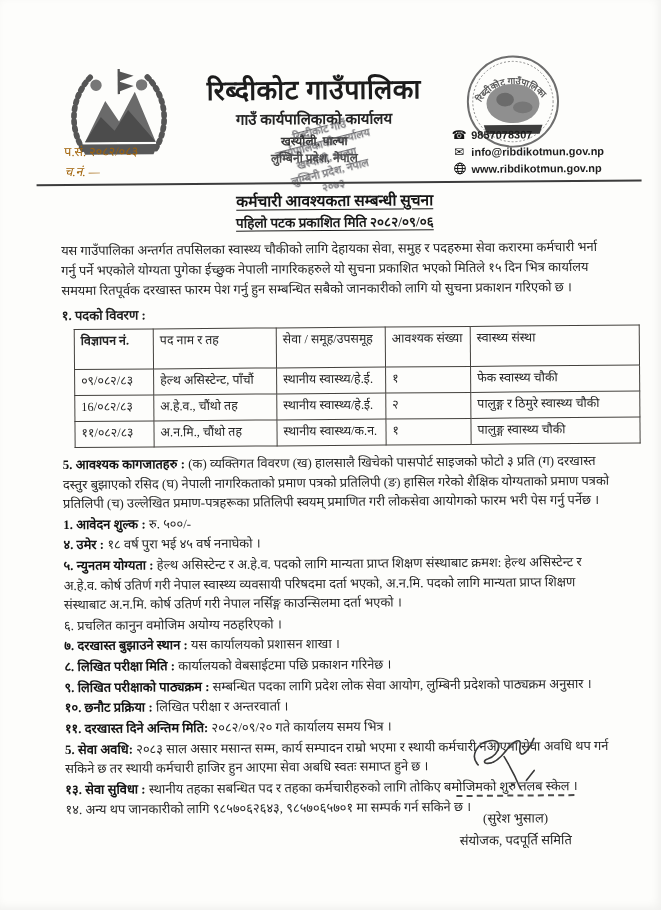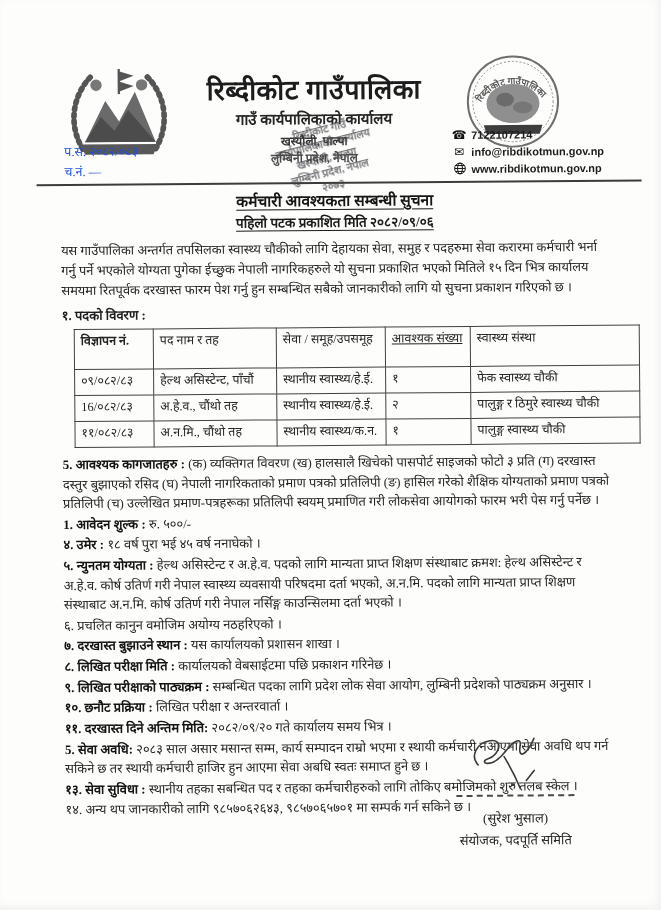--- a/index.html
+++ b/index.html
@@ -21,23 +21,23 @@
   .muni-name{font-size:27px;font-weight:bold;letter-spacing:.5px;color:#1c1c1c;}
   .office-name{font-size:15px;font-weight:bold;margin-top:1px;color:#242424;}
   .addr{font-size:12px;font-weight:bold;margin-top:4px;color:#333;}
   .addr2{font-size:12px;font-weight:bold;color:#4a4a4a;}
   .stamp{
     position:absolute;left:238px;top:122px;width:180px;text-align:center;
     transform:rotate(-14deg);color:rgba(72,72,78,.72);
     font-size:11px;line-height:1.3;font-weight:bold;filter:blur(.3px);
     pointer-events:none;
   }
-  .refno,.chno{position:absolute;left:66px;font-size:12.5px;color:#1d4ed8;}
+  .refno,.chno{position:absolute;left:66px;font-size:12.5px;color:#a16207;}
   .refno{top:141px;}
-  .chno{top:161px;}
+  .chno{top:161px;font-style:italic;}
   .contact{position:absolute;left:452px;top:127px;font-family:"Liberation Sans","DejaVu Sans",sans-serif;}
   .c-row{display:flex;align-items:center;height:17px;font-size:11px;font-weight:bold;color:#1d1d1d;}
   .c-ico{width:18px;display:inline-flex;justify-content:center;margin-right:3px;
          font-family:"DejaVu Sans",sans-serif;font-size:12px;color:#111;}
   .rule{position:absolute;left:38px;right:18px;top:182px;height:2px;background:#3c3c3c;}
 
   
   .docbody{position:absolute;left:62px;top:189px;width:548px;}
   .title{
     text-align:center;font-weight:bold;font-size:15.5px;color:#161616;
@@ -50,21 +50,21 @@
   .intro{margin:8px 0 0 0;font-size:12.9px;line-height:1.55;color:#262626;}
   .sec{font-weight:bold;font-size:13px;margin-top:5px;color:#1d1d1d;}
 
   table{border-collapse:collapse;margin:5px 0 0 12px;table-layout:fixed;width:500px;}
   th,td{
     border:1.4px solid #44423e;font-size:12.4px;padding:2px 6px 3px 6px;
     text-align:left;vertical-align:top;font-weight:normal;color:#252525;
   }
   thead th{height:34px;}
   tbody td{height:20px;}
-  .cw0{width:66px;font-weight:bold;}.cw1{width:110px;}.cw2{width:96px;}.cw3{width:72px;text-decoration:underline;}.cw4{width:156px;}
+  .cw0{width:66px;font-weight:bold;}.cw1{width:110px;}.cw2{width:96px;}.cw3{width:72px;}.cw4{width:156px;}
 
   .items{margin-top:8px;}
   .items p{margin:1px 0;font-size:12.9px;line-height:1.52;color:#262626;}
   .items b{color:#141414;}
 
   
   .sign{position:absolute;left:428px;top:728px;width:168px;text-align:center;}
   .sig-svg{display:block;margin:0 auto;}
   .dash{width:118px;margin:0 auto;border-bottom:2px dashed #4a4a4a;}
   .sig-name{font-size:13px;margin-top:12px;color:#242424;}
@@ -118,21 +118,21 @@
       <div>लुम्बिनी प्रदेश, नेपाल</div>
       <div>२०७३</div>
     </div>
 
     <div class="refno">प.सं. २०८२/०८३</div>
     <div class="chno">च.नं. —</div>
 
     <div class="contact">
       <div class="c-row">
         <span class="c-ico">☎</span>
-        <span>7122107214</span>
+        <span>9857078307</span>
       </div>
       <div class="c-row">
         <span class="c-ico">✉</span>
         <span>info@ribdikotmun.gov.np</span>
       </div>
       <div class="c-row">
         <span class="c-ico">
           <svg width="13" height="13" viewBox="0 0 16 16" fill="none" stroke="#111" stroke-width="1.2">
             <circle cx="8" cy="8" r="6.6"></circle>
               <ellipse cx="8" cy="8" rx="3" ry="6.6"></ellipse>

